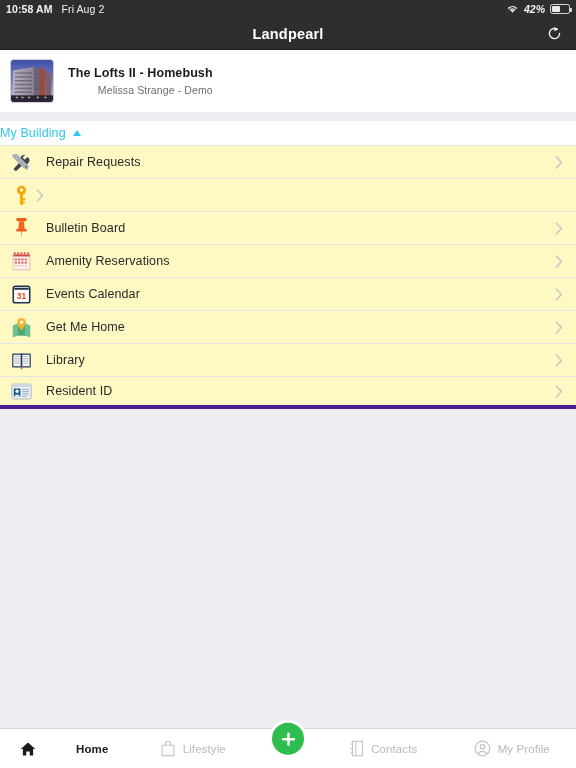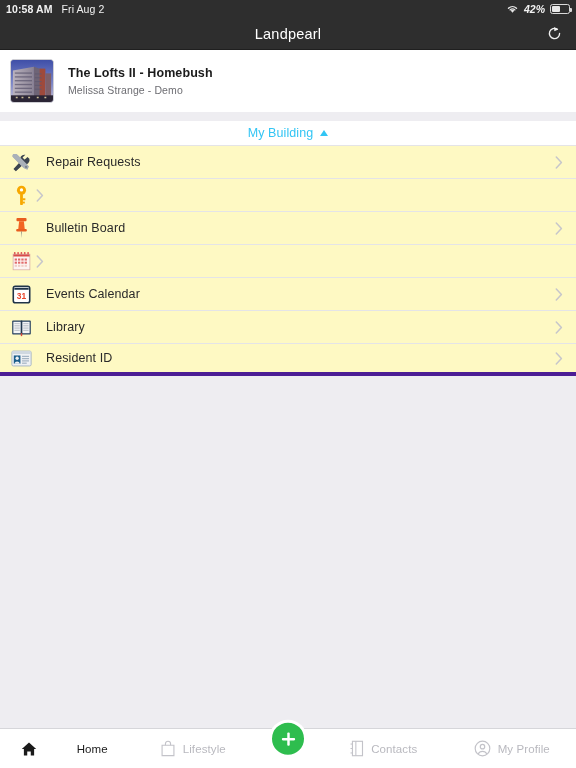--- a/index.html
+++ b/index.html
@@ -47,20 +47,21 @@
   }
 
   
   .navbar {
     height:32px;
     background:#2e2e2e;
     display:flex; align-items:center; justify-content:center;
     position:relative;
     flex:0 0 32px;
     border-bottom:1px solid #1f1f1f;
+    font-weight:bold;
   }
   .navbar-title {
     color:#ffffff; font-size:14.5px; letter-spacing:.2px;
   }
   .navbar-refresh {
     position:absolute; right:10px; top:50%; transform:translateY(-50%);
     width:24px; height:24px;
     display:flex; align-items:center; justify-content:center;
     cursor:pointer;
   }
@@ -73,30 +74,30 @@
     flex:0 0 55px;
   }
   .building-thumb {
     width:44px; height:44px;
     border-radius:4px;
     overflow:hidden;
     flex:0 0 44px;
     border:1px solid #cfcfd4;
     background:#6a6f9a;
   }
-  .building-text { margin-left:14px; display:flex; flex-direction:column; gap:4px; }
+  .building-text { margin-left:14px; display:flex; flex-direction:column; gap:4px;align-items:flex-end; }
   .building-name { font-size:12.5px; font-weight:bold; color:#1b1b1b; letter-spacing:.1px; }
   .building-sub { font-size:10.5px; color:#6d6d72; letter-spacing:.1px; }
 
   
   .section-gap { height:9px; background:#eeedf1; flex:0 0 9px; }
   .section-header {
     background:#ffffff;
     height:24px;
-    display:flex; align-items:center; justify-content:center;
+    display:flex; align-items:center; justify-content:flex-start;
     gap:7px;
     flex:0 0 24px;
     cursor:pointer;
   }
   .section-header-label {
     color:#32c5f4; font-size:12.5px; letter-spacing:.1px;
   }
   .caret-up {
     width:0; height:0;
     border-left:4.5px solid transparent;
@@ -139,21 +140,21 @@
     display:flex; align-items:center;
   }
   .tab {
     flex:1 1 0;
     display:flex; align-items:center; justify-content:center;
     gap:7px;
     height:100%;
     cursor:pointer;
   }
   .tab-label { font-size:11.5px; color:#b9b9bf; letter-spacing:.1px; }
-  .tab.active .tab-label { color:#1a1a1a; font-weight:normal;padding-left:33px; }
+  .tab.active .tab-label { color:#1a1a1a; font-weight:bold;padding-left:33px; }
   .tab-spacer { flex:0 0 62px; }
   .fab {
     position:absolute;
     left:50%; top:-1px;
     transform:translate(-50%,-22%);
     width:38px; height:38px;
     border-radius:50%;
     background:#2ebd4e;
     border:3px solid #ffffff;
     display:flex; align-items:center; justify-content:center;
@@ -329,20 +330,21 @@
           </g>
           <g fill="#f0cdc6">
             <rect x="4.2" y="15.8" width="2.6" height="2.3"></rect>
               <rect x="8" y="15.8" width="2.6" height="2.3"></rect>
             <rect x="11.8" y="15.8" width="2.6" height="2.3"></rect>
               <rect x="15.6" y="15.8" width="2.6" height="2.3"></rect>
           </g>
           <rect x="2.4" y="3.6" width="19.2" height="17.9" fill="none" stroke="#d6a8a0" stroke-width="0.8"></rect>
         </svg>
       </span>
+      <span class="row-label">Amenity Reservations</span>
       <span class="chev">
         <svg width="8" height="13" viewBox="0 0 8 13">
             <path d="M1.3 1 L6.4 6.5 L1.3 12" stroke="#c6c6cb" stroke-width="1.5" fill="none" stroke-linecap="round" stroke-linejoin="round"></path>
           </svg>
       </span>
     </div>
 
     <div class="row">
       <span class="row-icon">
         <svg width="21" height="21" viewBox="0 0 24 24">
@@ -352,20 +354,37 @@
         </svg>
       </span>
       <span class="row-label">Events Calendar</span>
       <span class="chev">
         <svg width="8" height="13" viewBox="0 0 8 13">
             <path d="M1.3 1 L6.4 6.5 L1.3 12" stroke="#c6c6cb" stroke-width="1.5" fill="none" stroke-linecap="round" stroke-linejoin="round"></path>
           </svg>
       </span>
     </div>
 
+    <div class="row">
+      <span class="row-icon">
+        <svg width="21" height="21" viewBox="0 0 24 24">
+          <path d="M2 9.6 L8 7 L8 21.4 L2 23 Z" fill="#6fbf8f"></path>
+          <path d="M8 7 L16 7 L16 21.4 L8 21.4 Z" fill="#4fa876"></path>
+          <path d="M16 7 L22 9.6 L22 23 L16 21.4 Z" fill="#6fbf8f"></path>
+          <path d="M12 1 A5 5 0 0 0 7 6 C7 9.6 12 15.4 12 15.4 C12 15.4 17 9.6 17 6 A5 5 0 0 0 12 1 Z" fill="#f7b32b"></path>
+          <circle cx="12" cy="6" r="2" fill="#ffffff"></circle>
+        </svg>
+      </span>
+      <span class="row-label">Get Me Home</span>
+      <span class="chev">
+        <svg width="8" height="13" viewBox="0 0 8 13">
+            <path d="M1.3 1 L6.4 6.5 L1.3 12" stroke="#c6c6cb" stroke-width="1.5" fill="none" stroke-linecap="round" stroke-linejoin="round"></path>
+          </svg>
+      </span>
+    </div>
 
     <div class="row">
       <span class="row-icon">
         <svg width="21" height="19" viewBox="0 0 24 22">
           <rect x="1.2" y="3" width="21.6" height="16" rx="1" fill="#2b4562"></rect>
           <rect x="2.6" y="4.4" width="8.6" height="13.2" fill="#f4f5f7"></rect>
           <rect x="12.8" y="4.4" width="8.6" height="13.2" fill="#f4f5f7"></rect>
           <g fill="#b9bfc8">
             <rect x="3.8" y="6" width="6.2" height="1"></rect>
               <rect x="3.8" y="8" width="6.2" height="1"></rect>

